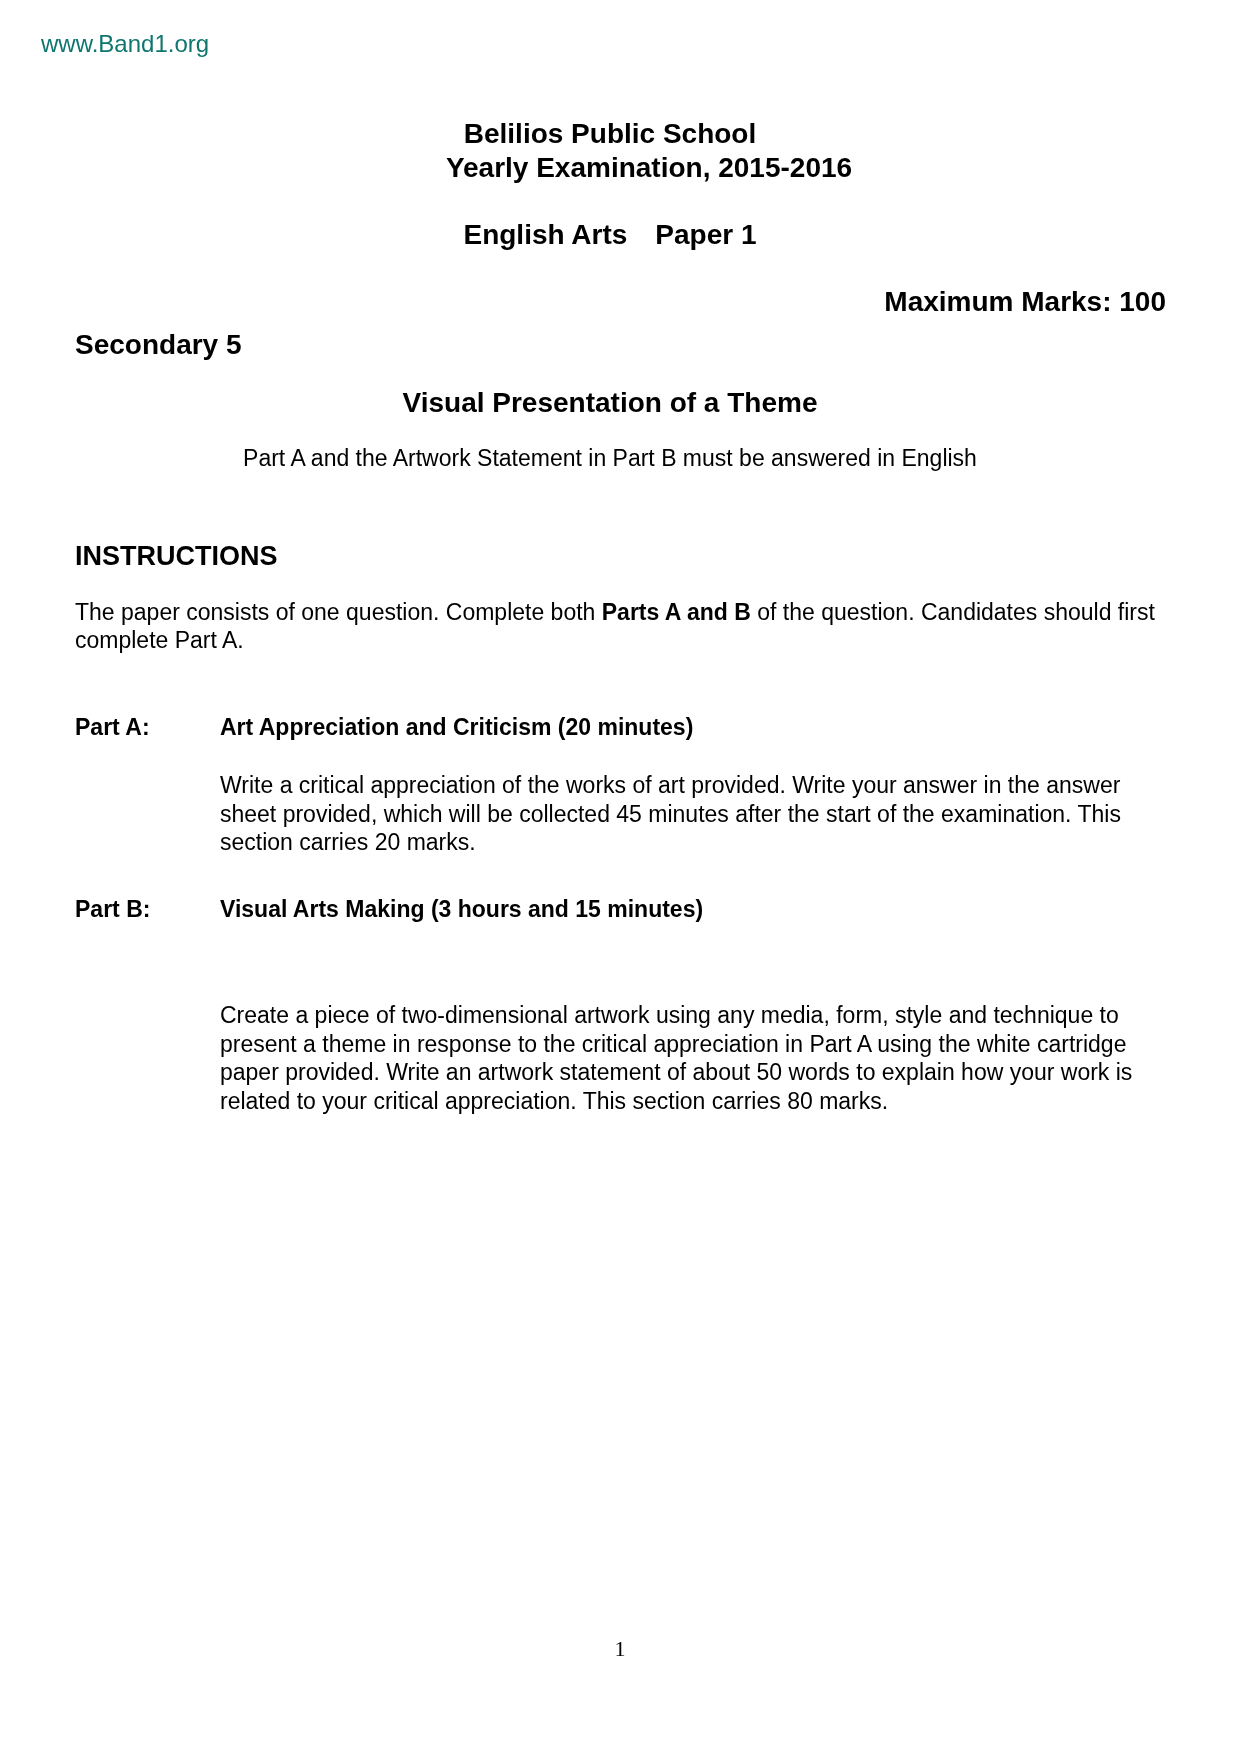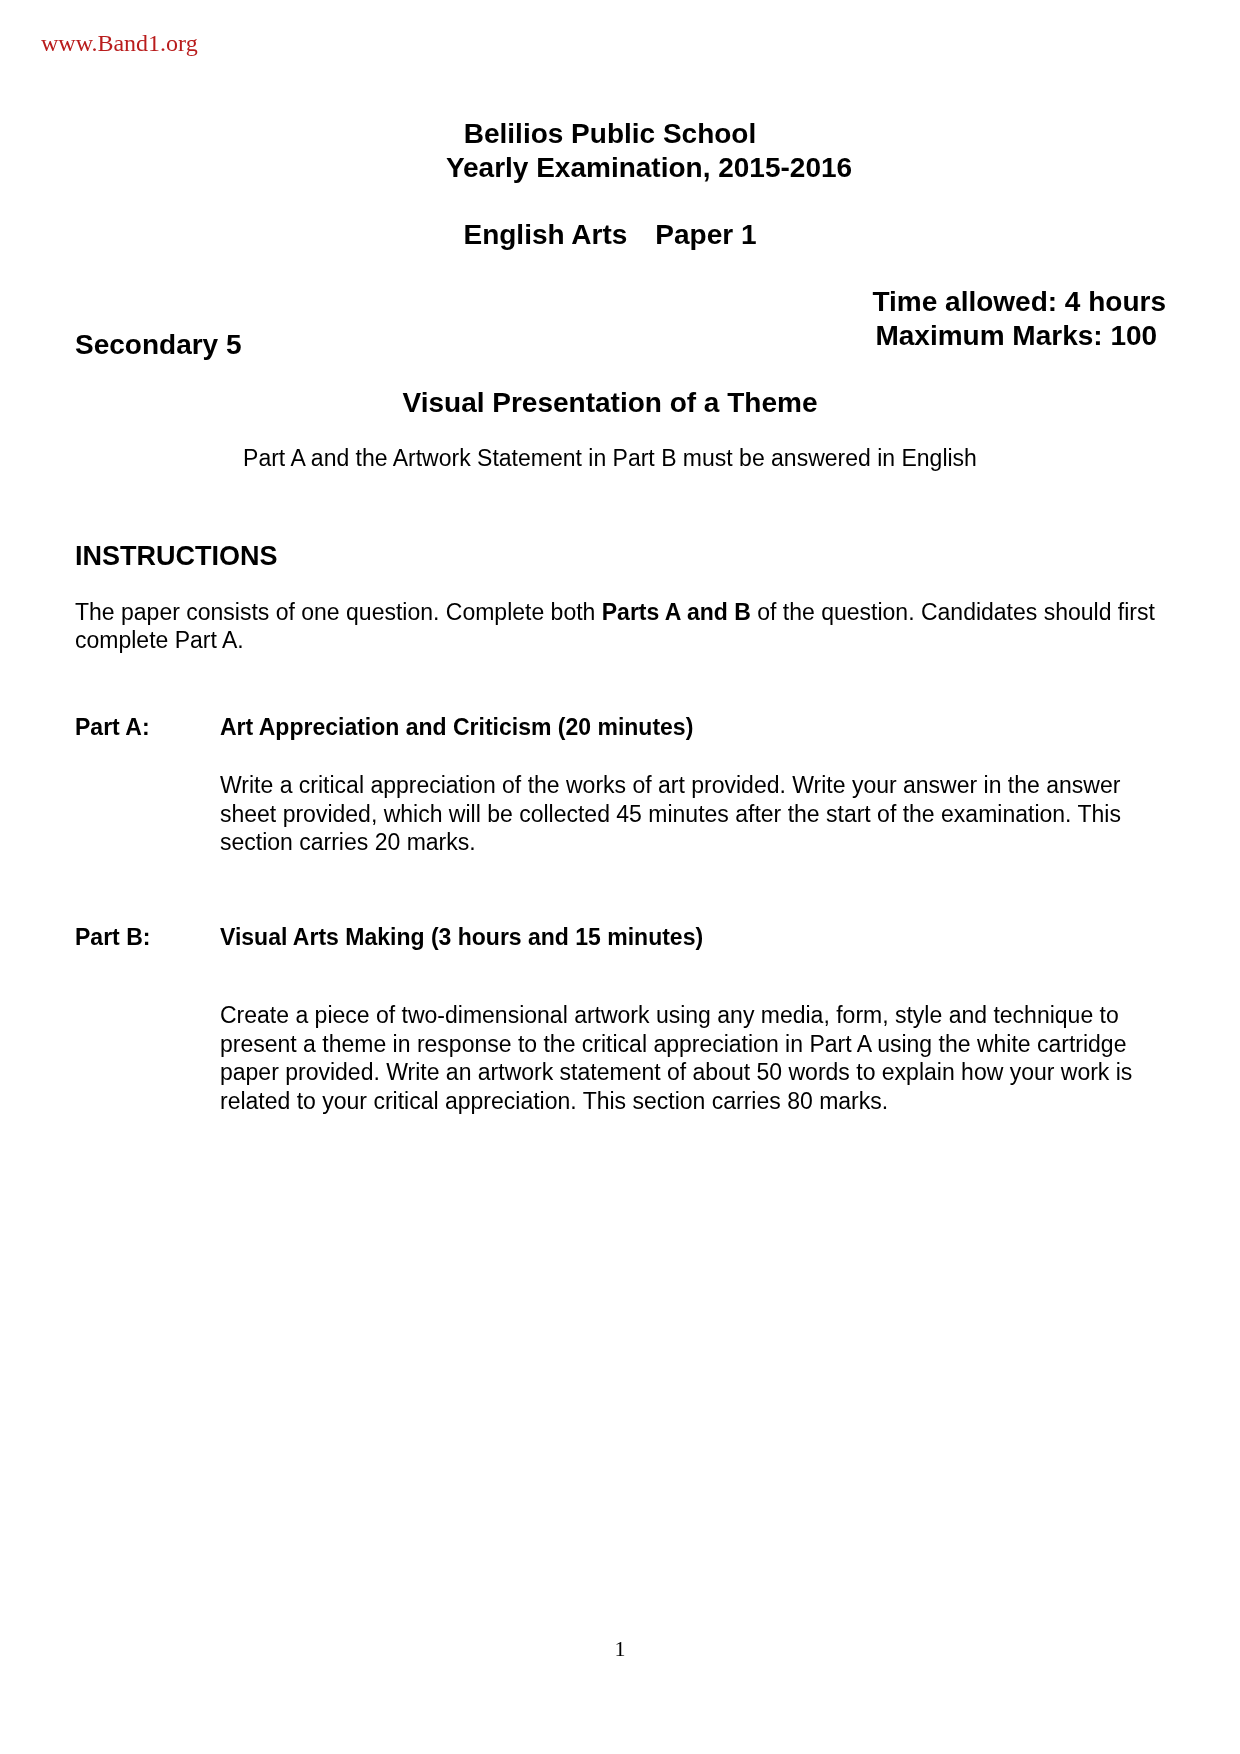--- a/index.html
+++ b/index.html
@@ -2,58 +2,57 @@
 <html><head>
   <meta charset="utf-8">
   <style>
     html, body { margin: 0; padding: 0; background: #ffffff; }
     body {
       width: 1240px; height: 1754px; position: relative; overflow: hidden;
       font-family: "Liberation Sans", sans-serif; color: #000;
     }
     .watermark {
       position: absolute; left: 41px; top: 30px;
-      font-family: Liberation Serif, serif; font-size: 24px; color: #b91c1c;
+      font-family: Liberation Sans, sans-serif; font-size: 24px; color: #0f766e;
     }
     .center { position: absolute; left: 0; width: 1220px; text-align: center; }
     .title { font-weight: bold; font-size: 28px; line-height: 34px; }
     .school { top: 117px; }
     .exam { top: 151px; margin-left: 39px; }
     .paper { top: 218px; }
     .paper .gap { display: inline-block; width: 28px; }
     .level { position: absolute; left: 75px; top: 285px; font-weight: bold; font-size: 28px; margin-top: 44px; }
     .meta { position: absolute; right: 74px; top: 285px; font-weight: bold; font-size: 28px; line-height: 34px; text-align: left; }
     .meta .marks { padding-left: 3px; }
     .theme { top: 386px; }
     .language { top: 445px; font-size: 23px; }
     .instr-head { position: absolute; left: 75px; top: 530px; font-weight: bold; font-size: 27px; margin-top: 11px; }
     .instr-text { position: absolute; left: 75px; top: 598px; width: 1090px; font-size: 23px; line-height: 28px; }
     .part-label { position: absolute; left: 75px; font-weight: bold; font-size: 23px; }
     .part-title { position: absolute; left: 220px; font-weight: bold; font-size: 23px; }
     .part-body { position: absolute; left: 220px; width: 920px; font-size: 23px; line-height: 28.5px; }
     .pa-label, .pa-title { top: 714px; }
     .pa-body { top: 771px; }
-    .pb-label, .pb-title { top: 924px; }
+    .pb-label, .pb-title { top: 896px; }
     .pb-body { top: 1001px; }
     .page-number { position: absolute; left: 0; width: 1240px; text-align: center; top: 1636px; font-family: "Liberation Serif", serif; font-size: 22px; }
   </style>
 </head>
 <body>
 
 <div class="watermark">www.Band1.org</div>
 
 <div class="center title school">Belilios Public School</div>
 <div class="center title exam">Yearly Examination, 2015-2016</div>
 <div class="center title paper">
   <span>English Arts</span><span class="gap"></span><span>Paper 1</span>
 </div>
 
 <div class="level">Secondary 5</div>
 <div class="meta">
-  <div>Time allowed: 4 hours</div>
   <div class="marks">Maximum Marks: 100</div>
 </div>
 
 <div class="center title theme">Visual Presentation of a Theme</div>
 <div class="center language">Part A and the Artwork Statement in Part B must be answered in English</div>
 
 <div class="instr-head">INSTRUCTIONS</div>
 <div class="instr-text"><span>The paper consists of one question. Complete both </span><b>Parts A and B</b><span> of the question. Candidates should first complete Part A.</span></div>
 
 <div class="part-label pa-label">Part A:</div>

